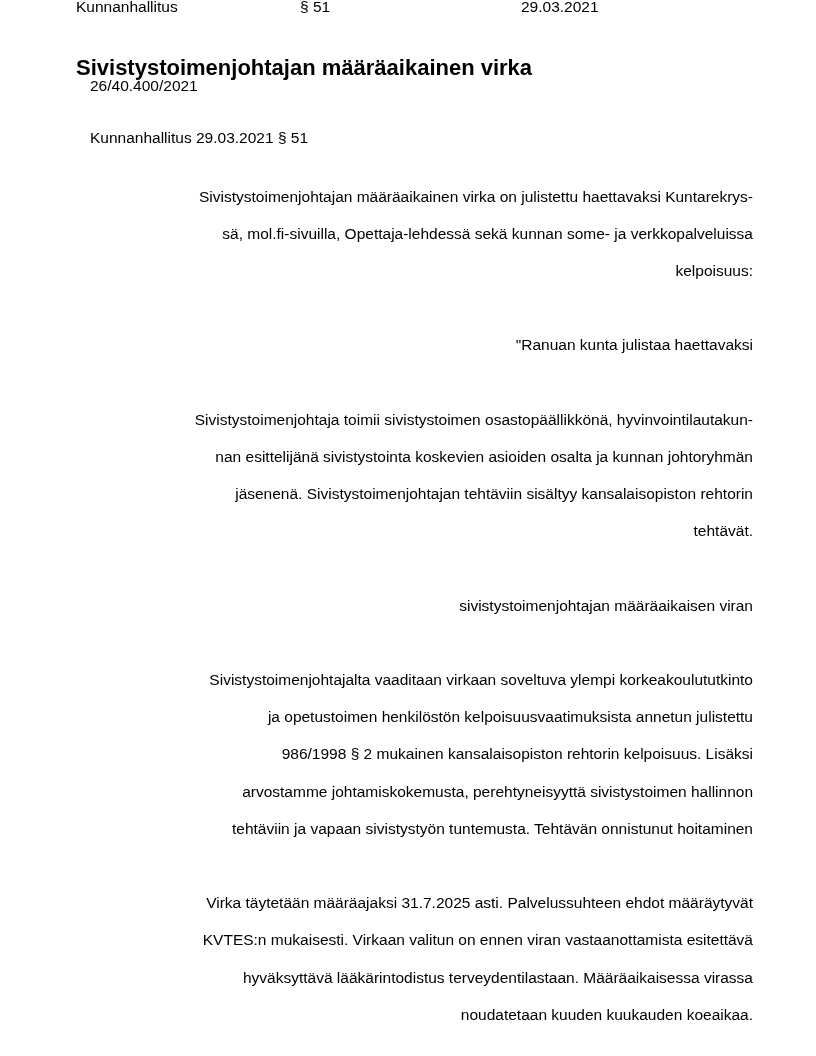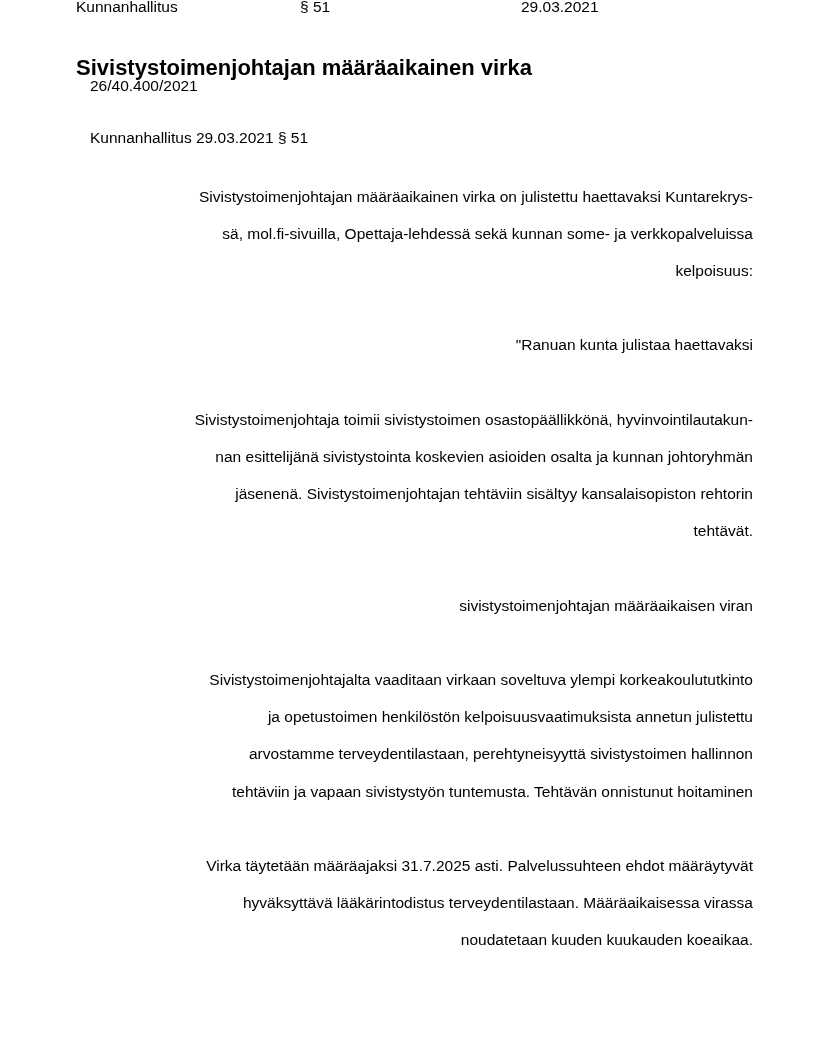--- a/index.html
+++ b/index.html
@@ -37,22 +37,24 @@
     <span class="line">nan esittelijänä sivistystointa koskevien asioiden osalta ja kunnan johtoryhmän</span>
     <span class="line">jäsenenä. Sivistystoimenjohtajan tehtäviin sisältyy kansalaisopiston rehtorin</span>
     <span class="line">tehtävät.</span>
   </p>
   <p>
     <span class="line">sivistystoimenjohtajan määräaikaisen viran</span>
   </p>
   <p>
     <span class="line">Sivistystoimenjohtajalta vaaditaan virkaan soveltuva ylempi korkeakoulututkinto</span>
     <span class="line">ja opetustoimen henkilöstön kelpoisuusvaatimuksista annetun julistettu</span>
-    <span class="line">arvostamme terveydentilastaan, perehtyneisyyttä sivistystoimen hallinnon</span>
+    <span class="line">986/1998 § 2 mukainen kansalaisopiston rehtorin kelpoisuus. Lisäksi</span>
+    <span class="line">arvostamme johtamiskokemusta, perehtyneisyyttä sivistystoimen hallinnon</span>
     <span class="line">tehtäviin ja vapaan sivistystyön tuntemusta. Tehtävän onnistunut hoitaminen</span>
   </p>
   <p>
     <span class="line">Virka täytetään määräajaksi 31.7.2025 asti. Palvelussuhteen ehdot määräytyvät</span>
+    <span class="line">KVTES:n mukaisesti. Virkaan valitun on ennen viran vastaanottamista esitettävä</span>
     <span class="line">hyväksyttävä lääkärintodistus terveydentilastaan. Määräaikaisessa virassa</span>
     <span class="line">noudatetaan kuuden kuukauden koeaikaa.</span>
   </p>
 
 </div>
 
 </body></html>

